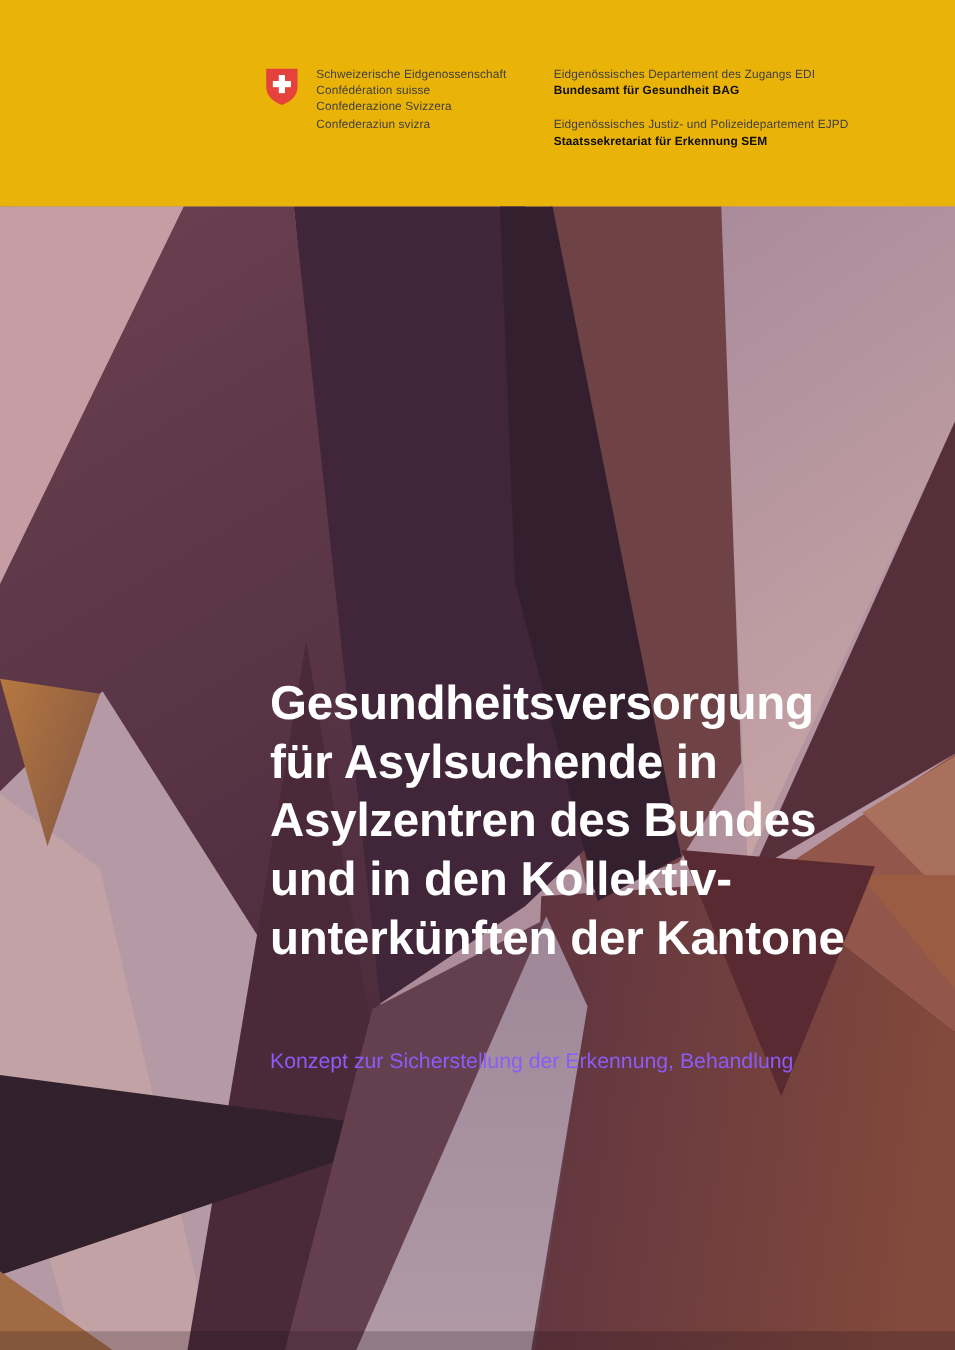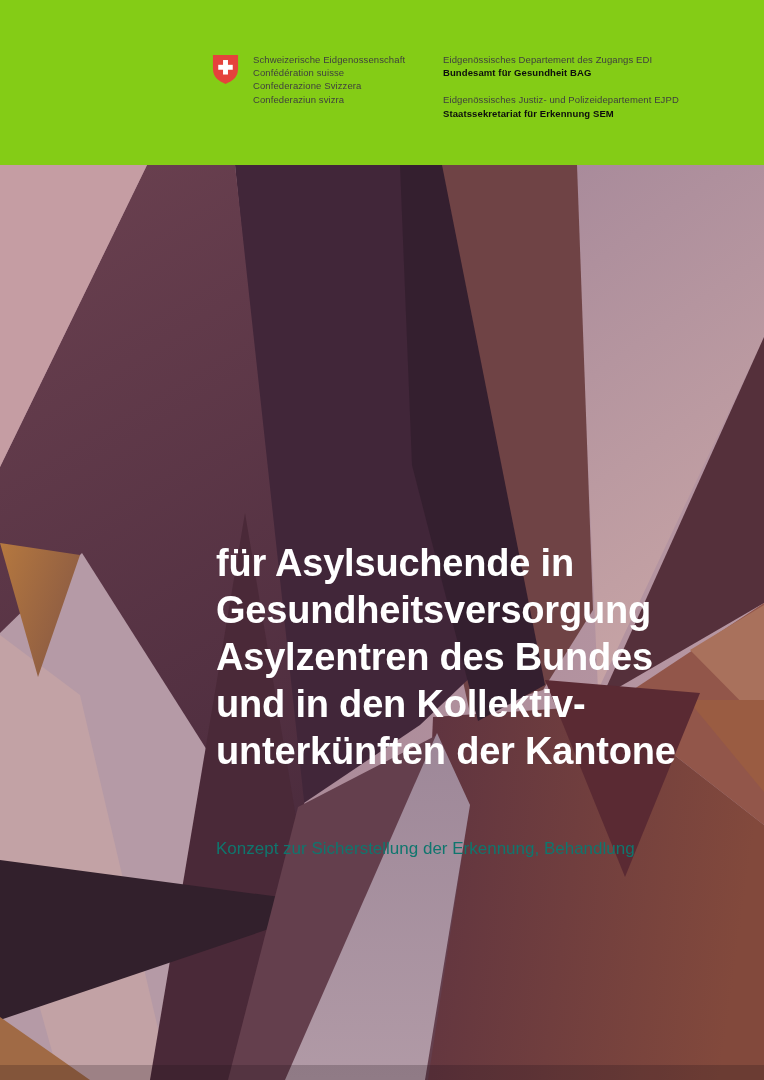--- a/index.html
+++ b/index.html
@@ -4,39 +4,39 @@
 <style>
   html,body{margin:0;padding:0;}
   body{
     width:764px;height:1080px;overflow:hidden;background:#ffffff;
     font-family:"Liberation Sans","DejaVu Sans",sans-serif;
     -webkit-font-smoothing:antialiased;
   }
   .page{position:relative;width:764px;height:1080px;background:#ffffff;}
 
   
-  .header{position:absolute;left:0;top:0;width:764px;height:187px;background:#84cc16;}
+  .header{position:absolute;left:0;top:0;width:764px;height:187px;background:#eab308;}
   .logo{position:absolute;left:211px;top:54px;width:29px;height:31px;}
   .confed{position:absolute;left:253px;top:53px;font-size:9.5px;line-height:13.2px;color:#3f3f3f;letter-spacing:.1px;}
   .dept-col{position:absolute;left:443px;top:53px;font-size:9.5px;line-height:13.2px;color:#3f3f3f;letter-spacing:.1px;}
   .dept-block{margin-bottom:14px;}
   .office{font-weight:bold;color:#0d0d0d;}
 
   
   .cover{position:absolute;left:0;top:165px;width:764px;height:915px;overflow:hidden;}
   .cover svg{position:absolute;left:0;top:0;width:764px;height:915px;display:block;}
 
   .cover-title{
     position:absolute;left:216px;top:375px;
     font-size:38px;line-height:47px;font-weight:bold;color:#ffffff;
     letter-spacing:-.2px;
   }
   .cover-subtitle{
     position:absolute;left:216px;top:674px;
-    font-size:17px;line-height:20.5px;font-weight:400;color:#0f766e;
+    font-size:17px;line-height:20.5px;font-weight:400;color:#8b5cf6;
   }
 </style>
 </head>
 <body>
 
 <div class="page">
 
   <div class="header">
 
     <svg class="logo" viewBox="0 0 30 32" aria-hidden="true">
@@ -117,22 +117,22 @@
       <polygon points="0,852 90,915 0,915" fill="#a06a45"></polygon>
 
       <polygon points="298,642 437,570 470,640 428,915 228,915" fill="#643f4d"></polygon>
       <polygon points="545,515 700,528 625,712" fill="#5a2a33"></polygon>
       <polygon points="437,568 470,640 425,915 285,915" fill="url(#gBand)"></polygon>
 
       <rect x="0" y="900" width="764" height="15" fill="#1a0e18" opacity="0.22"></rect>
     </svg>
 
     <div class="cover-title">
+      <div>Gesundheitsversorgung</div>
       <div>für Asylsuchende in</div>
-      <div>Gesundheitsversorgung</div>
       <div>Asylzentren des Bundes</div>
       <div>und in den Kollektiv-</div>
       <div>unterkünften der Kantone</div>
     </div>
 
     <div class="cover-subtitle">
       <div>Konzept zur Sicherstellung der Erkennung, Behandlung</div>
     </div>
   </div>
 

